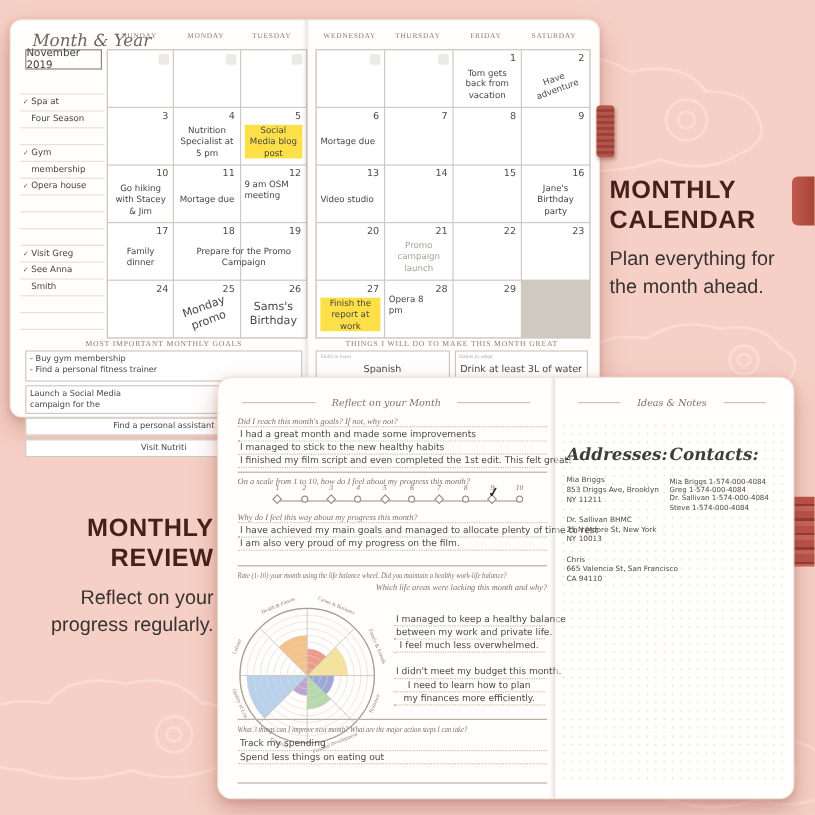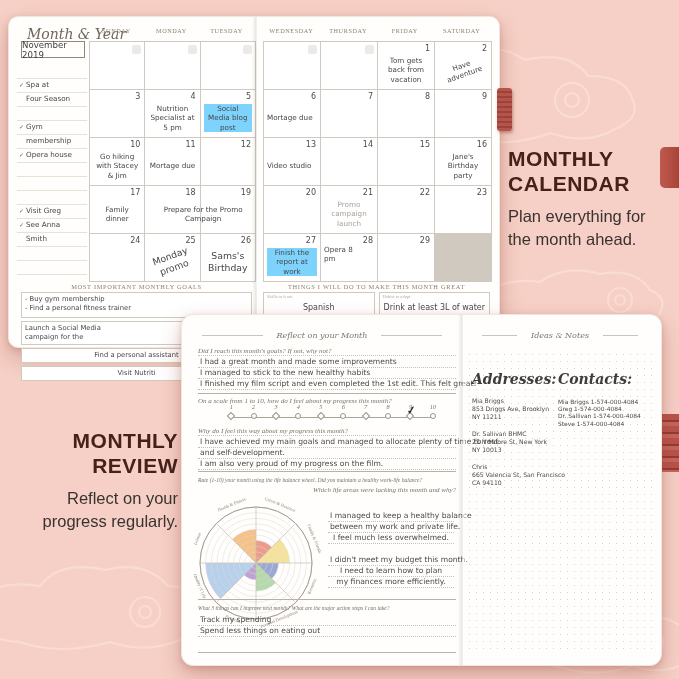--- a/index.html
+++ b/index.html
@@ -36,21 +36,21 @@
   .sticker{position:absolute;top:3px;right:3px;width:9px;height:9px;background:#eceae6;border-radius:2px;}
   .note{position:absolute;left:1px;right:1px;top:10px;bottom:1px;display:flex;align-items:center;
         justify-content:center;text-align:center;font-size:7.2px;line-height:1.3;color:#474747;
         font-family:"DejaVu Sans",sans-serif;padding:1px 2px;z-index:1;}
   .note.rot{transform:rotate(-20deg);}
   .note.big{font-size:9.3px;}
   .note.pencil{color:#a8a299;}
   .note.tl{align-items:flex-start;justify-content:flex-start;text-align:left;padding-right:13px;}
   .note.midleft{justify-content:flex-start;text-align:left;}
   .note.span2{width:calc(200% + 1px);right:auto;z-index:3;}
-  .note .hl{background:#7dd3fc;padding:0 2px;box-decoration-break:clone;}
+  .note .hl{background:#fde047;padding:0 2px;box-decoration-break:clone;}
   .sec-title{position:absolute;font-family:"Liberation Serif",serif;font-size:6.4px;
         letter-spacing:.7px;color:#8a8176;text-align:center;}
   #goals-title{left:12px;top:266px;width:231px;} #great-title{left:254px;top:266px;width:227px;}
   #goal-boxes{position:absolute;left:12px;top:275px;width:231px;height:53px;display:grid;
         grid-template-columns:1fr;grid-template-rows:26px 24px;gap:3px;}
   .gbox{border:1px solid #cfc9c0;background:#fff;font-size:6.8px;font-family:"DejaVu Sans",sans-serif;
         color:#474747;padding:2px 3px;white-space:pre-line;line-height:1.35;}
   .gbox.center{display:flex;align-items:center;justify-content:center;text-align:center;}
   #great-boxes{position:absolute;left:254px;top:275px;width:227px;height:52px;display:grid;
         grid-template-columns:1fr 1fr;gap:4px;}
@@ -198,20 +198,21 @@
         <div class="cell">
           <span class="date">10</span>
           <div class="note">Go hiking with Stacey &amp; Jim</div>
         </div>
         <div class="cell">
           <span class="date">11</span>
           <div class="note">Mortage due</div>
         </div>
         <div class="cell">
           <span class="date">12</span>
+          <div class="note tl">9 am OSM meeting</div>
         </div>
         <div class="cell">
           <span class="date">17</span>
           <div class="note">Family dinner</div>
         </div>
         <div class="cell">
           <span class="date">18</span>
           <div class="note span2">Prepare for the Promo Campaign</div>
         </div>
         <div class="cell">
@@ -380,21 +381,20 @@
         </div>
         <div class="scale-item">
           <div class="scale-num">10</div>
           <div class="scale-shape round"></div>
         </div>
       </div>
 
     <div class="prompt" style="left:16px;top:112px;width:258px">Why do I feel this way about my progress this month?</div>
     <div id="q3-answers" class="answers" style="left:16px;top:122px;width:258px">
         <div class="hand-line">I have achieved my main goals and managed to allocate plenty of time to rest</div>
-        <div class="hand-line">and self-development.</div>
         <div class="hand-line">I am also very proud of my progress on the film.</div>
       </div>
     <div class="divider" style="left:16px;top:156px;width:258px"></div>
 
     <div class="prompt scalex noline" style="left:16px;top:161px">Rate (1-10) your month using the life balance wheel. Did you maintain a healthy work-life balance?</div>
     <div class="prompt noline" style="left:120px;top:171px;width:154px;text-align:right">Which life areas were lacking this month and why?</div>
     <svg id="wheel" width="134" height="134">
         <path d="M67,67 L67,44.599999999999994 A22.400000000000002,22.400000000000002 0 0 1 82.83919189857866,51.16080810142133 Z" fill="#e8826e" fill-opacity="0.8"></path>
         <path d="M67,67 L90.75878784786799,43.241212152132 A33.6,33.6 0 0 1 100.6,67 Z" fill="#f3dc82" fill-opacity="0.8"></path>
         <path d="M67,67 L89.4,67 A22.400000000000002,22.400000000000002 0 0 1 82.83919189857866,82.83919189857866 Z" fill="#8292cc" fill-opacity="0.8"></path>

